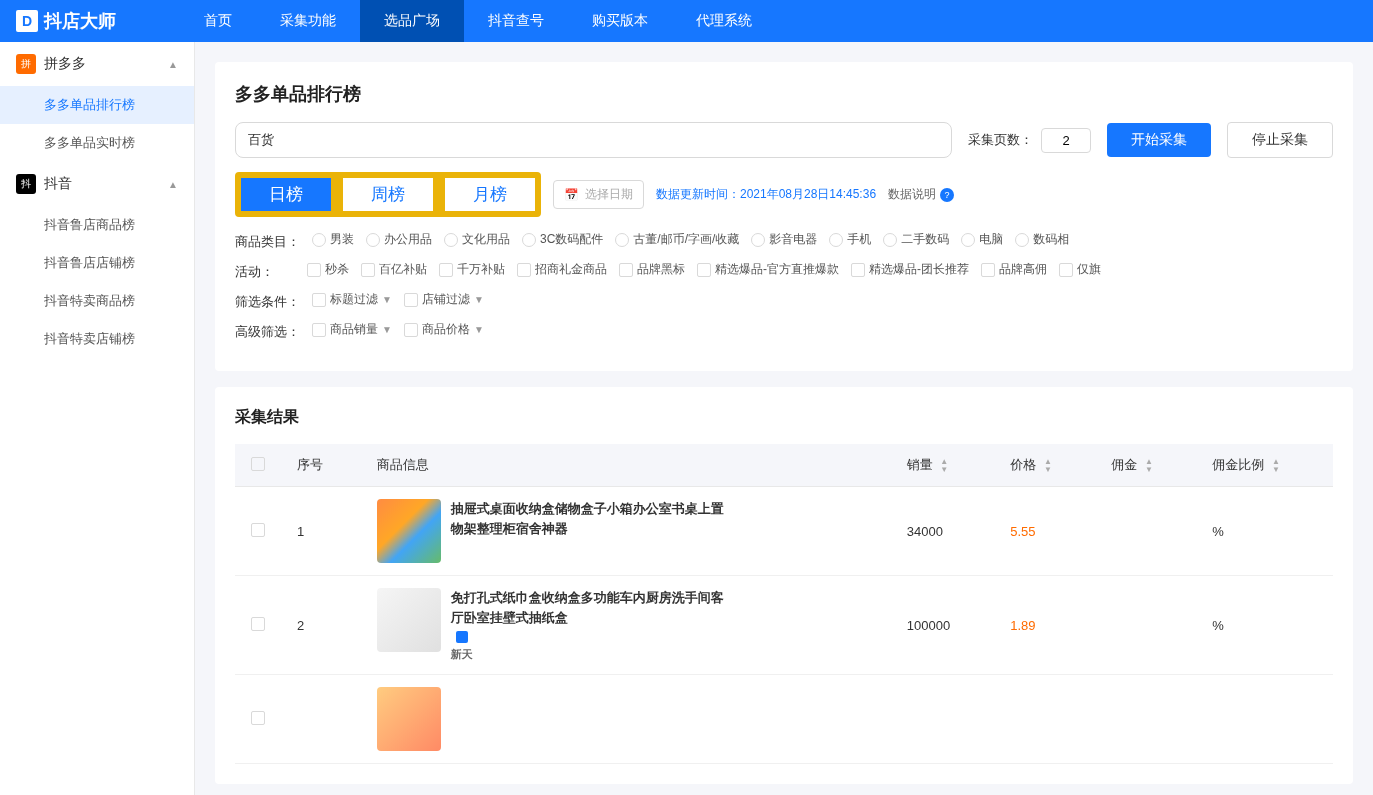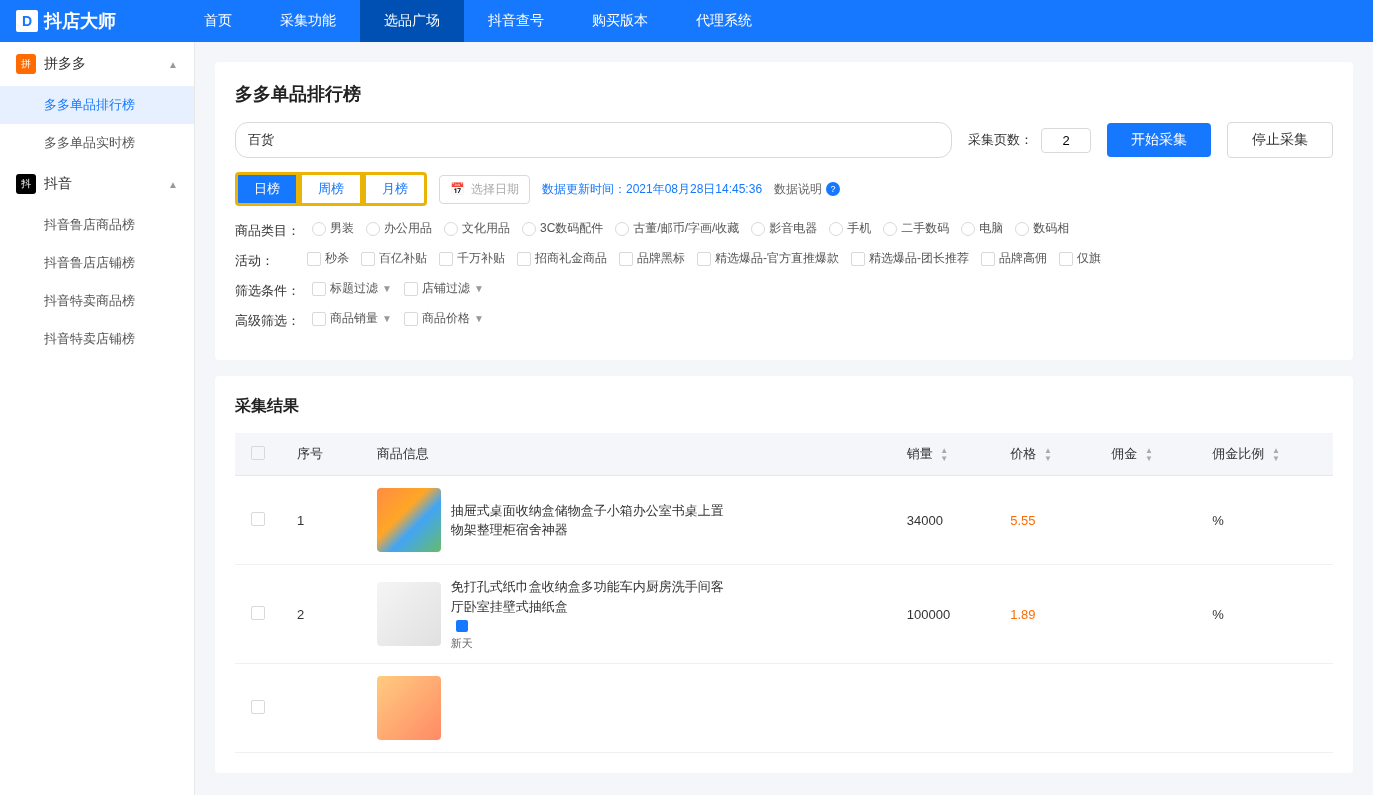--- a/index.html
+++ b/index.html
@@ -134,21 +134,21 @@
 
     .search-row {
       display: flex;
       align-items: center;
       gap: 16px;
       margin-bottom: 14px;
     }
     .search-input-wrapper {
       flex: 1;
       border: 1px solid #d9d9d9;
-      border-radius: 13px;
+      border-radius: 8px;
       padding: 8px 12px;
       font-size: 13px;
       color: #333;
       display: flex;
       align-items: flex-end;
     }
     .page-count-label {
       color: #333;
       font-size: 13px;
       white-space: nowrap;
@@ -185,24 +185,24 @@
     .tab-date-row {
       display: flex;
       align-items: center;
       gap: 12px;
       margin-bottom: 14px;
     }
     .tab-group {
       display: flex;
     }
     .tab-btn {
-      padding: 5px 16px;
-      border: 3px solid #eab308;
+      padding: 5px 28px;
+      border: 6px solid #eab308;
       cursor: pointer;
-      font-size: 13px;
+      font-size: 17px;
       background: white;
       color: #1677ff;
     }
     .tab-btn:first-child { border-radius: 4px 0 0 4px; }
     .tab-btn:last-child { border-radius: 0 4px 4px 0; }
     .tab-btn.active {
       background: #1677ff;
       color: white;
     }
     .date-picker {
@@ -326,22 +326,23 @@
     }
     td {
       padding: 12px 16px;
       border-bottom: 1px solid #f0f0f0;
       font-size: 13px;
       color: #333;
       vertical-align: middle;
     }
     .product-cell {
       display: flex;
-      align-items: center;
+      align-items: flex-start;
       gap: 10px;
+      font-weight: bold;
     }
     .product-img {
       width: 64px;
       height: 64px;
       background: #f0f0f0;
       border-radius: 4px;
       flex-shrink: 0;
       overflow: hidden;
       display: flex;
       align-items: center;

